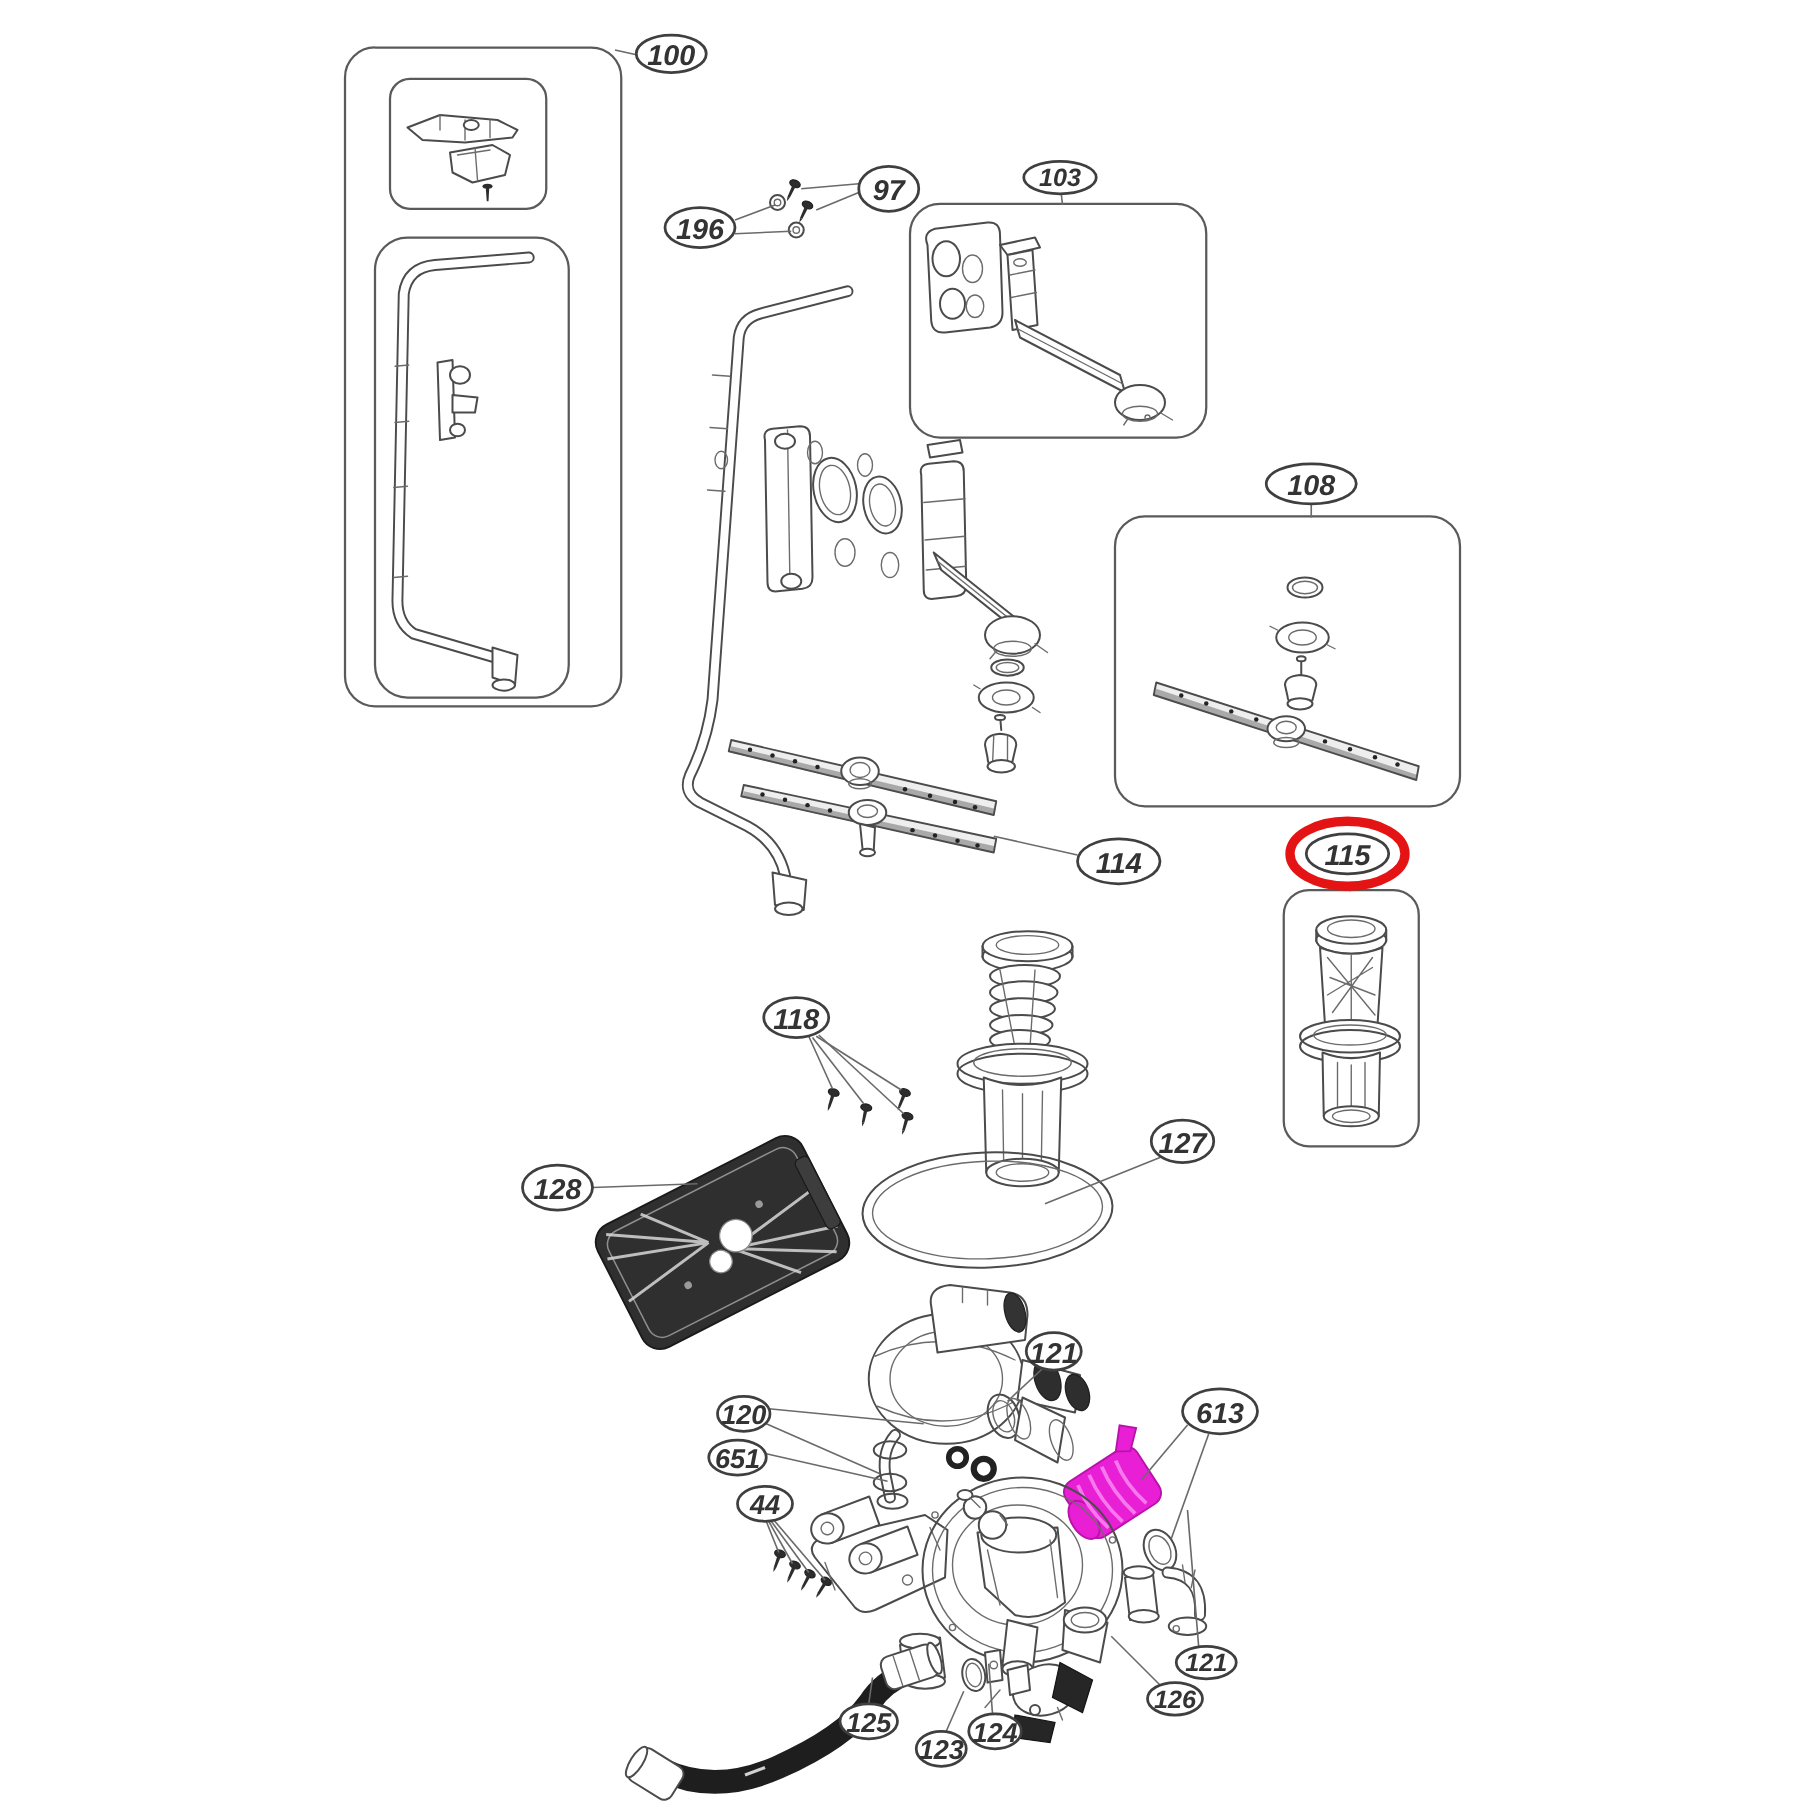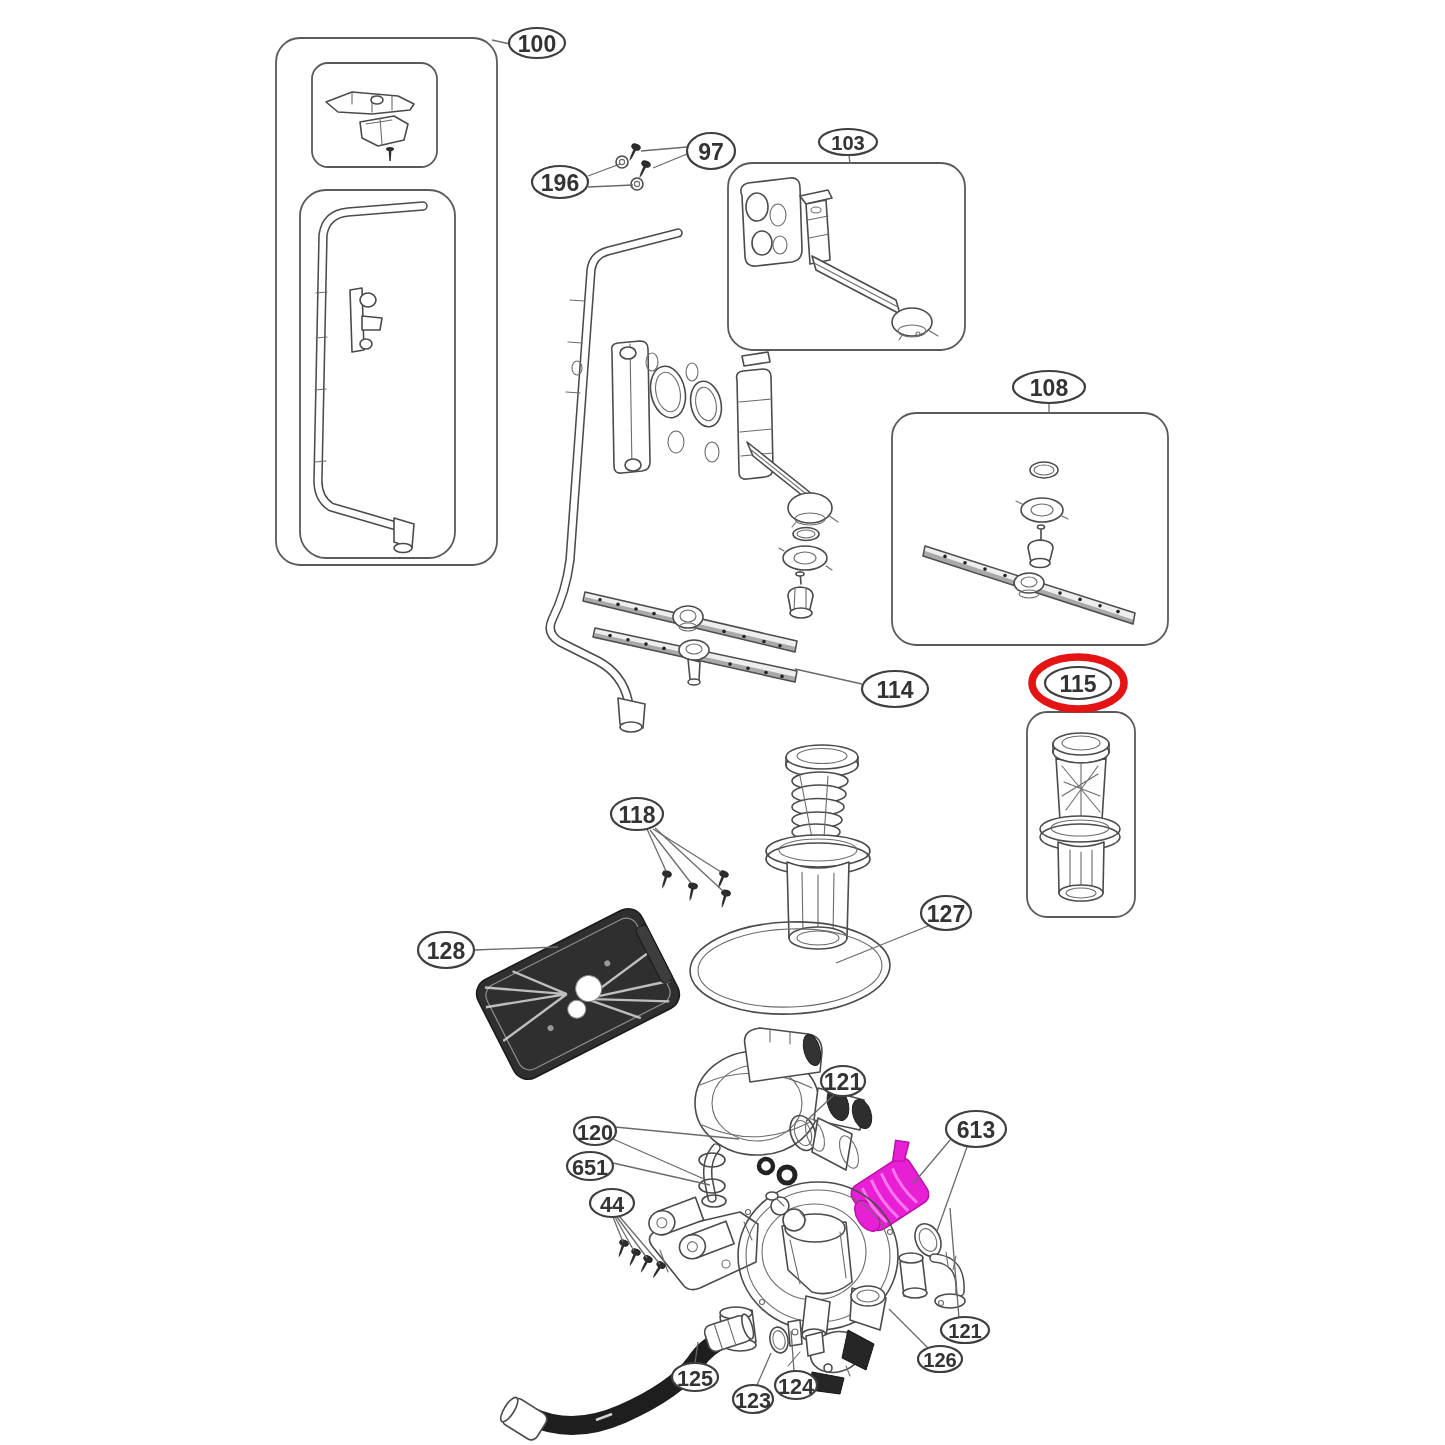--- a/index.html
+++ b/index.html
@@ -1,16 +1,16 @@
 <!DOCTYPE html>
 <html><head>
 <meta charset="utf-8">
 <style>
   html,body{margin:0;padding:0;background:#ffffff;}
-  .stage{width:1445px;height:1445px;position:relative;font-family:"Liberation Sans",sans-serif;background:#fff;}
+  .stage{width:1445px;height:1445px;position:relative;font-family:"Liberation Sans",sans-serif;background:#fff;font-style:italic;}
   svg{display:block;}
   .box{fill:none;stroke:#5a5a5a;stroke-width:1.8;}
   .ln{fill:none;stroke:#4b4b4b;stroke-width:1.6;stroke-linecap:round;stroke-linejoin:round;}
   .ln2{fill:none;stroke:#6b6b6b;stroke-width:1.1;stroke-linecap:round;stroke-linejoin:round;}
   .fw{fill:#ffffff;stroke:#4b4b4b;stroke-width:1.6;stroke-linejoin:round;}
   .fg{fill:#eeeeee;stroke:#4b4b4b;stroke-width:1.5;stroke-linejoin:round;}
   .tubeO{fill:none;stroke:#4b4b4b;stroke-width:9.5;stroke-linecap:round;stroke-linejoin:round;}
   .tubeI{fill:none;stroke:#ffffff;stroke-width:6.4;stroke-linecap:round;stroke-linejoin:round;}
   .hose{fill:none;stroke:#1e1e1e;stroke-width:19;stroke-linecap:round;}
   .lbl{fill:#333333;font-weight:600;}

